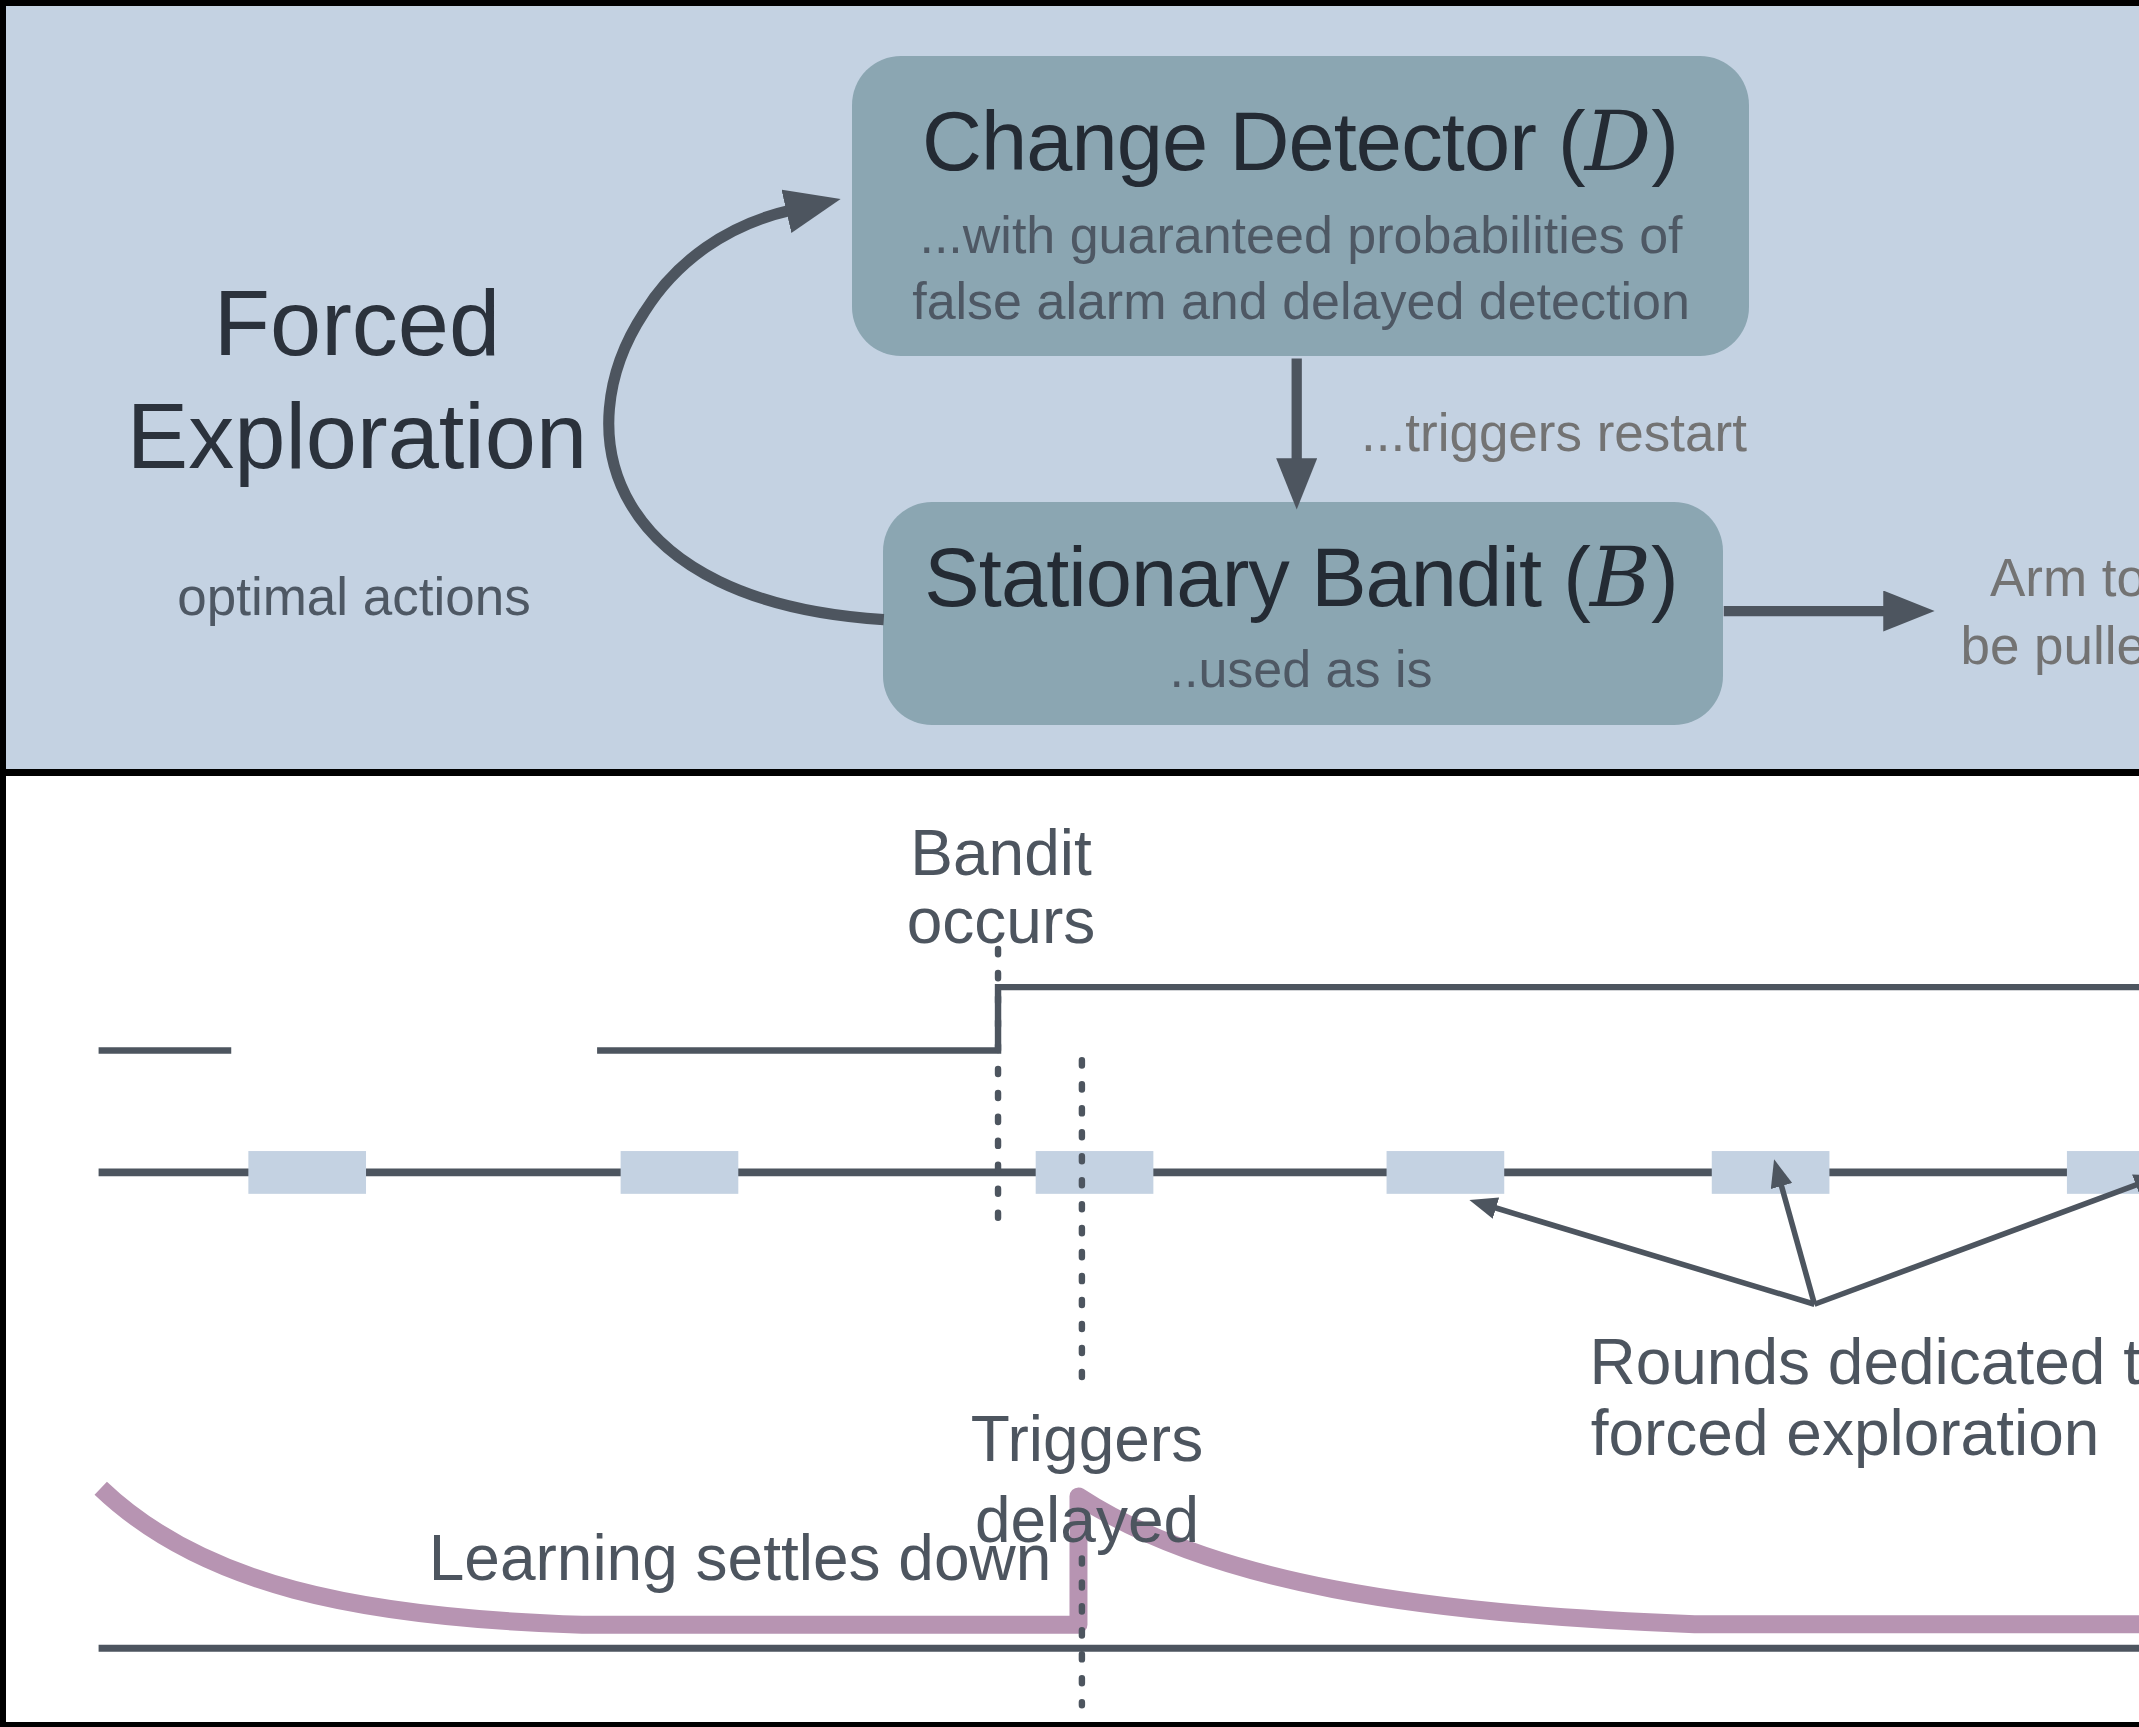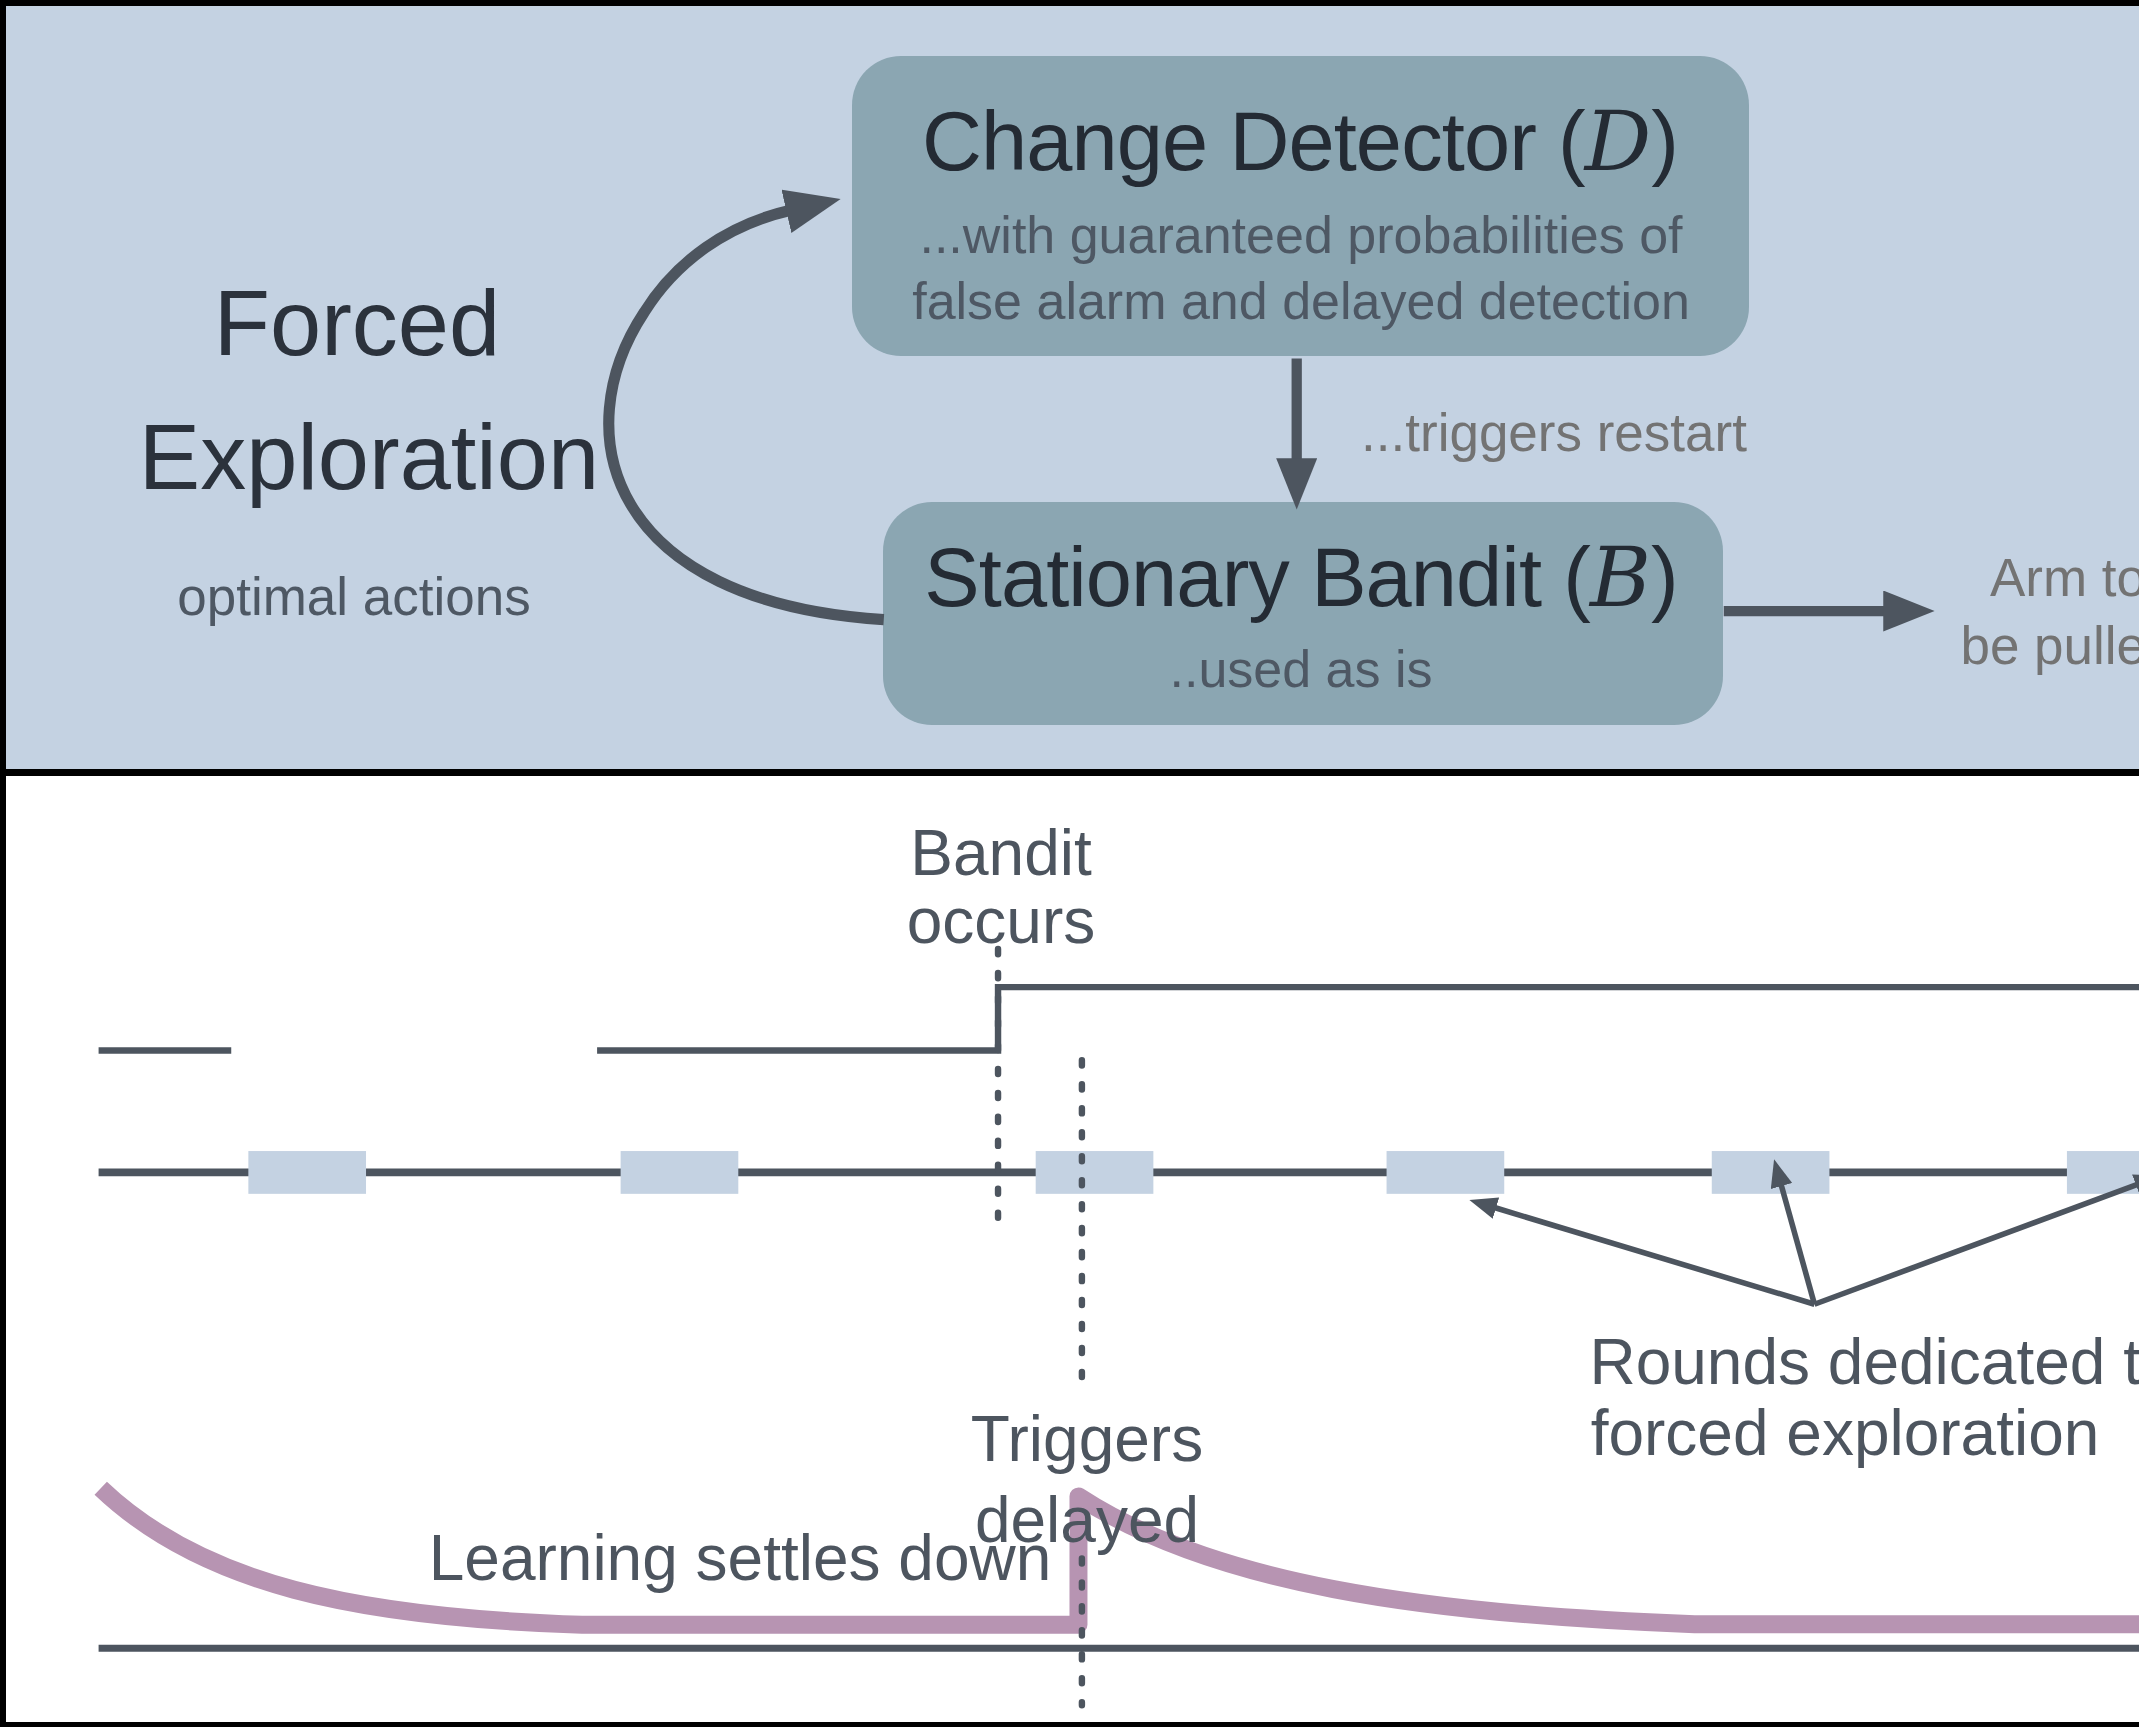--- a/index.html
+++ b/index.html
@@ -15,21 +15,21 @@
   #cd-box{left:852px;top:56px;width:897px;height:300px;}
   #sb-box{left:883px;top:502px;width:840px;height:223px;}
   .txt{position:absolute;transform:translate(-50%,-50%);white-space:nowrap;line-height:1;}
   .title{font-size:83px;color:#242b34;letter-spacing:-0.9px;}
   .big{font-size:92px;color:#2b323c;}
   .sub{font-size:52px;color:#4e5864;}
   .note{font-size:53px;color:#737373;}
   .lbl{font-size:64px;color:#4d555f;}
   .script-letter{font-family:"DejaVu Serif",serif;font-style:italic;letter-spacing:0;}
   
-  #fe-1{left:357px;top:323px;}   #fe-2{left:357px;top:457px;margin-left:12px;}
+  #fe-1{left:357px;top:323px;}   #fe-2{left:357px;top:436px;}
   #fe-s1{left:354px;top:529px;font-size:53px;} #fe-s2{left:354px;top:596px;font-size:53px;}
   #cd-title{left:1300px;top:141px;}
   #cd-s1{left:1301px;top:235px;} #cd-s2{left:1301px;top:301px;}
   #tr-label{left:1554px;top:432px;}
   #sb-title{left:1301px;top:577px;}
   #sb-s{left:1301px;top:669px;}
   #arm-1{left:2068px;top:577px;} #arm-2{left:2068px;top:645px;}
   #co-1{left:1001px;top:853px;} #co-2{left:1001px;top:921px;}
   #env-label{left:413px;top:1051px;}
   #tg-1{left:1087px;top:1439px;} #tg-2{left:1087px;top:1520px;}

